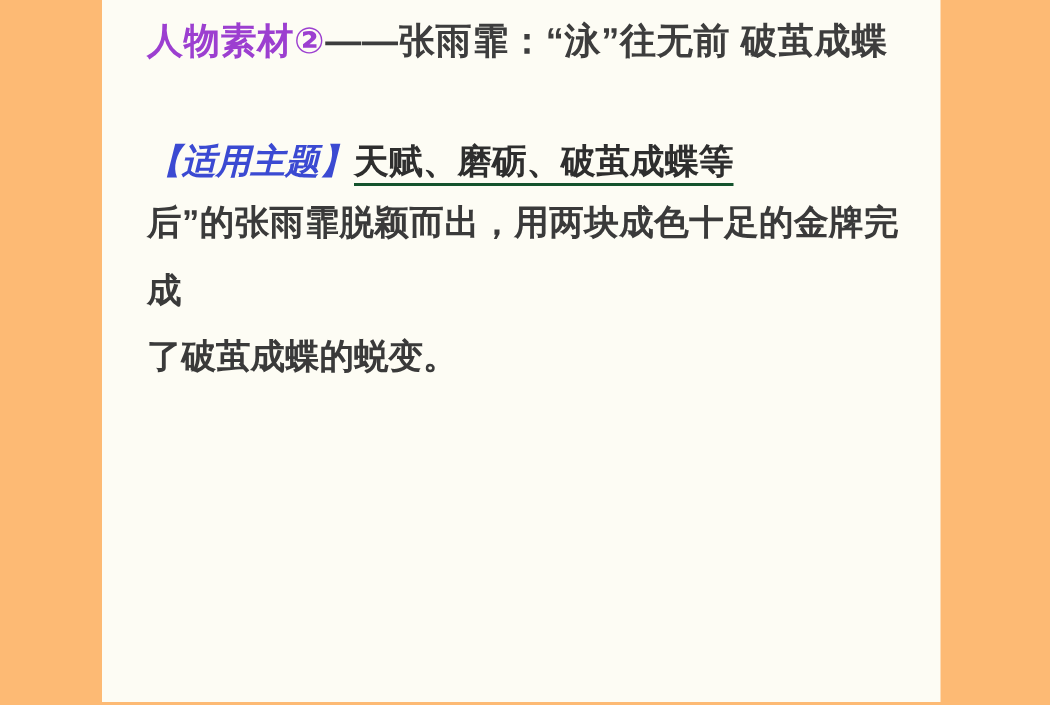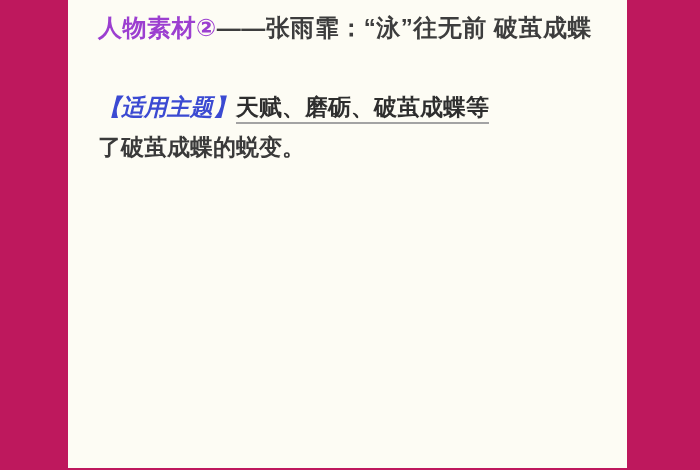--- a/index.html
+++ b/index.html
@@ -8,21 +8,21 @@
     width: 700px;
     height: 470px;
     overflow: hidden;
     background: #f2c4cc;
     font-family: "Liberation Sans", "DejaVu Sans", sans-serif;
   }
   .page {
     position: relative;
     width: 700px;
     height: 470px;
-    background: #be185d;
+    background: #fdba74;
   }
   .card {
     position: absolute;
     left: 68px;
     top: 0;
     width: 559px;
     height: 468px;
     background: #fdfcf4;
     overflow: hidden;
   }
@@ -47,54 +47,54 @@
     line-height: 30px;
     font-weight: 700;
     color: #2e2e2e;
     white-space: nowrap;
   }
   .theme-line .label {
     color: #3b4ad2;
     font-style: italic;
   }
   .theme-line .underlined {
-    border-bottom: 2px solid #a3a3a3;
+    border-bottom: 2px solid #14532d;
     padding-bottom: 2px;
   }
   .body-para {
     font-size: 23px;
     line-height: 44.5px;
     font-weight: 600;
     color: #3a3a3a;
   }
   .para-1 { margin-top: 4px; }
   .line {
     text-align: justify;
     text-align-last: justify;
   }
   .line.last {
     text-align: right;
     text-align-last: left;
-    font-family: Liberation Serif, serif;
   }
 </style>
 </head>
 <body>
 
 <div class="page">
   <div class="card">
     <div class="content">
 
       <div class="title">
         <span class="highlight">人物素材②</span><span>——张雨霏：“泳”往无前 破茧成蝶</span>
       </div>
 
       <div class="theme-line">
         <span class="label">【适用主题】</span><span class="underlined">天赋、磨砺、破茧成蝶等</span>
       </div>
 
       <div class="body-para para-1">
+        <div class="line">后”的张雨霏脱颖而出，用两块成色十足的金牌完成</div>
         <div class="line last">了破茧成蝶的蜕变。</div>
       </div>
 
     </div>
   </div>
 </div>
 
 </body></html>

